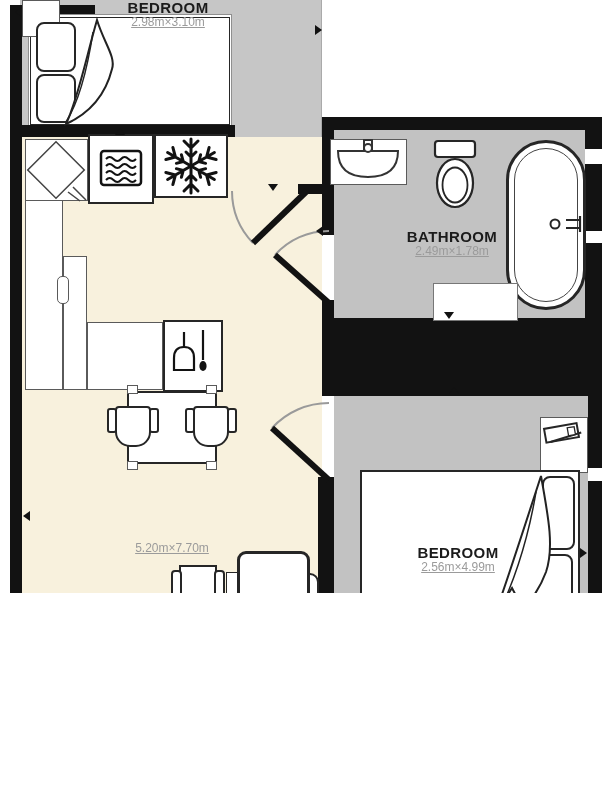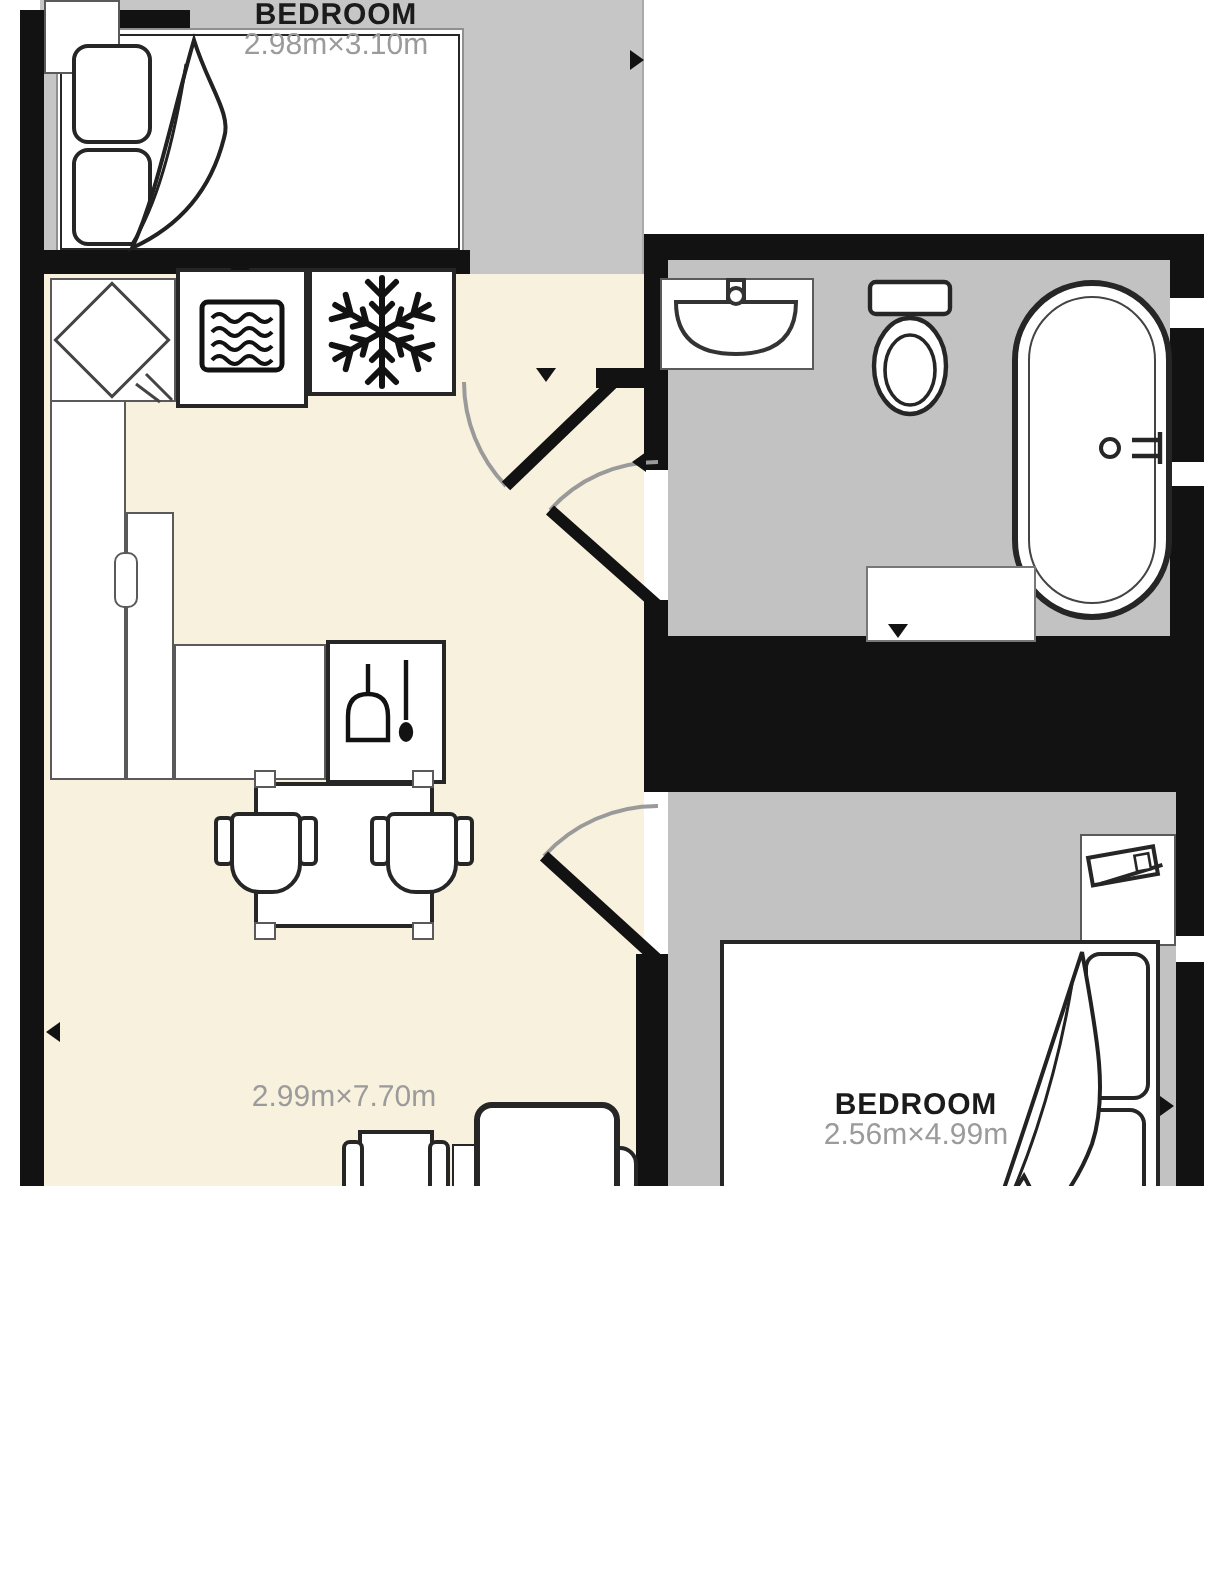--- a/index.html
+++ b/index.html
@@ -11,21 +11,21 @@
   .floor-gray2{background:#c2c2c2;z-index:4;}
   .floor-cream{background:#f8f1dd;z-index:3;}
   .floor-white{background:#ffffff;border:1px solid #8f8f8f;z-index:5;}
   .furn{background:#ffffff;border:2px solid #262626;z-index:30;}
   .furn2{background:#ffffff;border:1.5px solid #5a5a5a;z-index:30;}
   .pillow{background:#ffffff;border:2px solid #262626;border-radius:8px;z-index:32;}
   .win{background:#ffffff;z-index:25;}
   .winband{background:#ffffff;border-top:3px solid #121212;border-bottom:3px solid #121212;z-index:25;}
   .room-label{position:absolute;text-align:center;z-index:40;pointer-events:none;}
   .room-name{font-weight:bold;font-size:15px;letter-spacing:.4px;color:#1b1b1b;line-height:15px;}
-  .room-dims{font-size:15px;color:#9b9b9b;line-height:13px;margin-top:1px;}
+  .room-dims{font-size:12px;color:#9b9b9b;line-height:13px;margin-top:1px;text-decoration:underline;}
   .tri{width:0;height:0;position:absolute;z-index:45;}
   .tri.up{border-left:5px solid transparent;border-right:5px solid transparent;border-bottom:7px solid #121212;}
   .tri.down{border-left:5px solid transparent;border-right:5px solid transparent;border-top:7px solid #121212;}
   .tri.left{border-top:5px solid transparent;border-bottom:5px solid transparent;border-right:7px solid #121212;}
   .tri.right{border-top:5px solid transparent;border-bottom:5px solid transparent;border-left:7px solid #121212;}
   svg.overlay{position:absolute;left:0;top:0;z-index:35;pointer-events:none;}
 </style>
 </head>
 <body>
 
@@ -116,22 +116,26 @@
   <div class="tri down" style="left:444px;top:312px;"></div>
   <div class="tri up" style="left:449px;top:387px;"></div>
   <div class="tri left" style="left:23px;top:511px;"></div>
   <div class="tri right" style="left:580px;top:548px;"></div>
   <div class="tri down" style="left:433px;top:730px;"></div>
 
   <div class="room-label" style="left:98px;top:0;width:140px;">
     <div class="room-name">BEDROOM</div>
     <div class="room-dims">2.98m×3.10m</div>
   </div>
+  <div class="room-label" style="left:382px;top:229px;width:140px;">
+    <div class="room-name">BATHROOM</div>
+    <div class="room-dims">2.49m×1.78m</div>
+  </div>
   <div class="room-label" style="left:102px;top:541px;width:140px;">
-    <div class="room-dims">2.99m×7.70m</div>
+    <div class="room-dims">5.20m×7.70m</div>
   </div>
   <div class="room-label" style="left:388px;top:545px;width:140px;">
     <div class="room-name">BEDROOM</div>
     <div class="room-dims">2.56m×4.99m</div>
   </div>
 
   <svg class="overlay" width="608" height="785" viewBox="0 0 608 785">
 
     <g>
       <path d="M 232,191 A 75,75 0 0 0 253,243" fill="none" stroke="#9a9a9a" stroke-width="2"></path>

